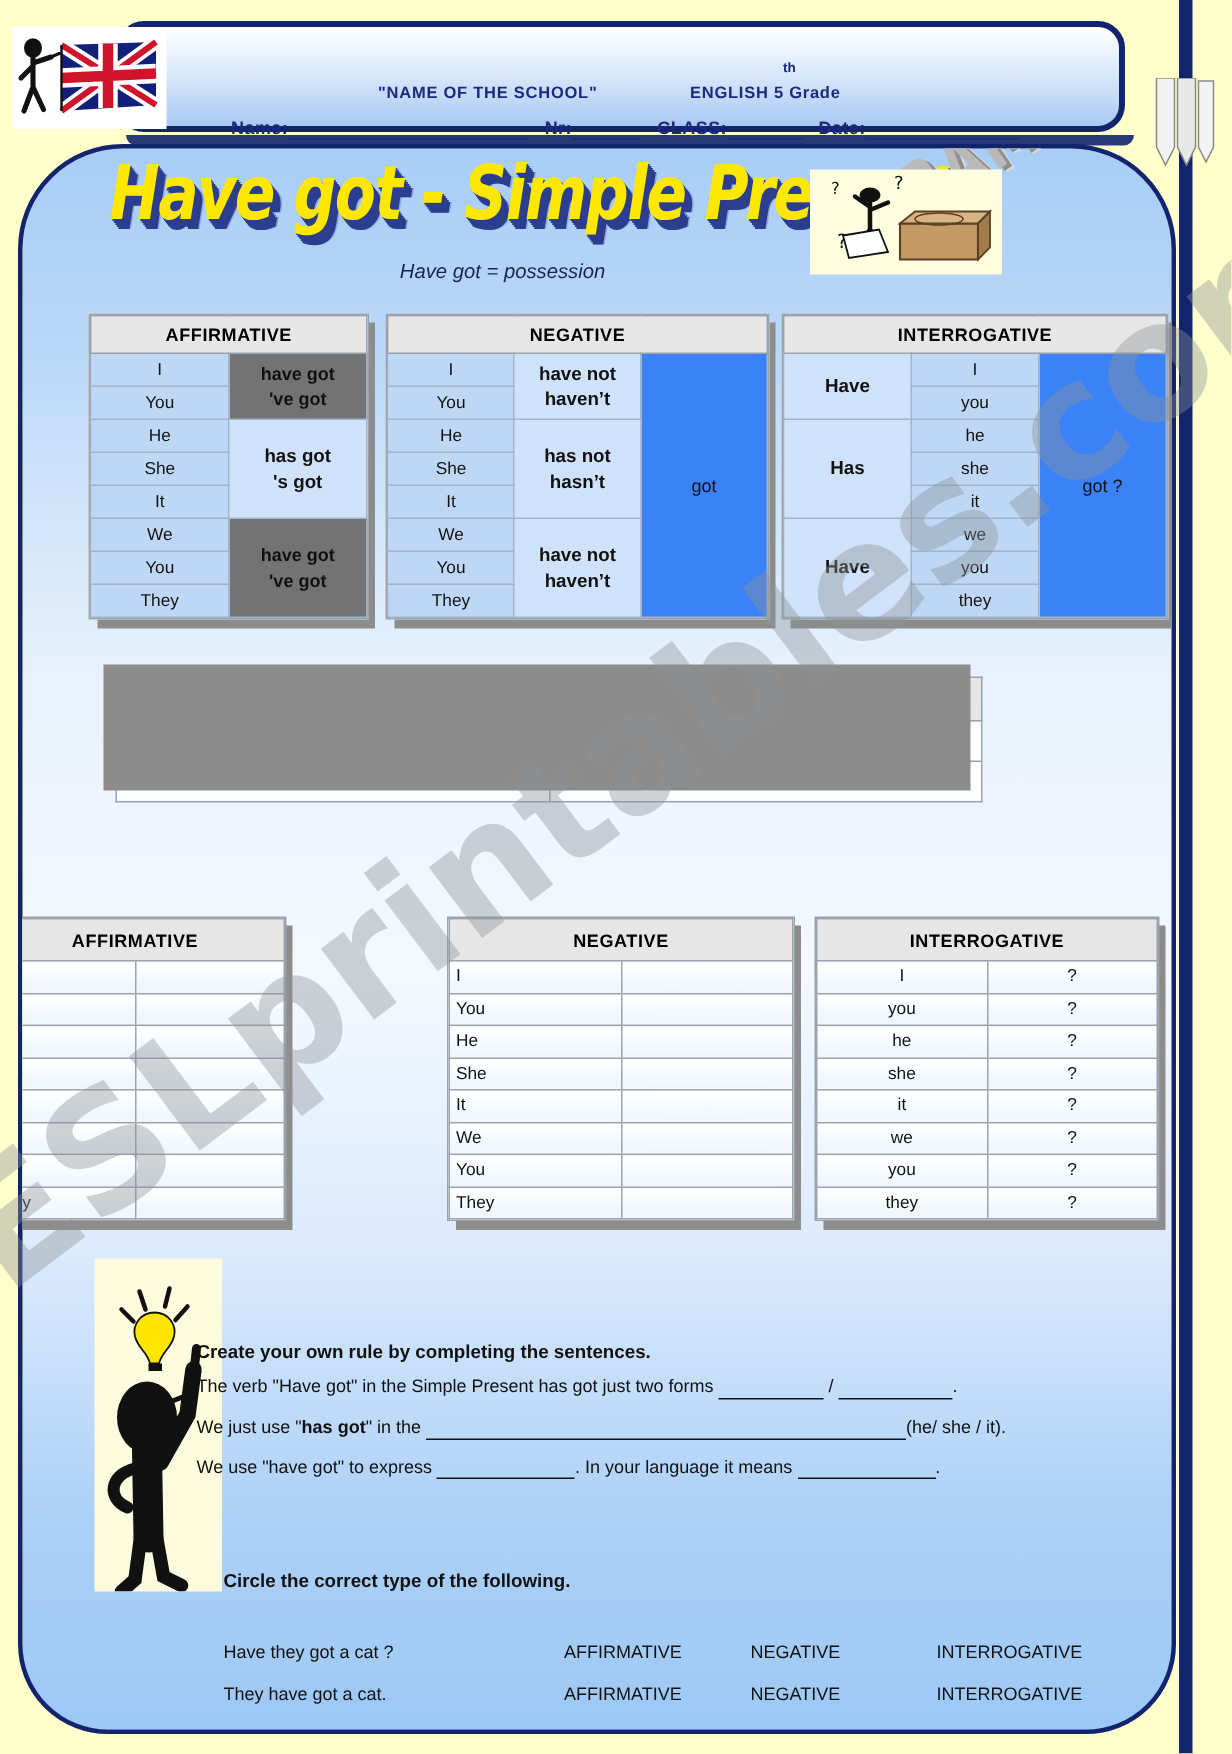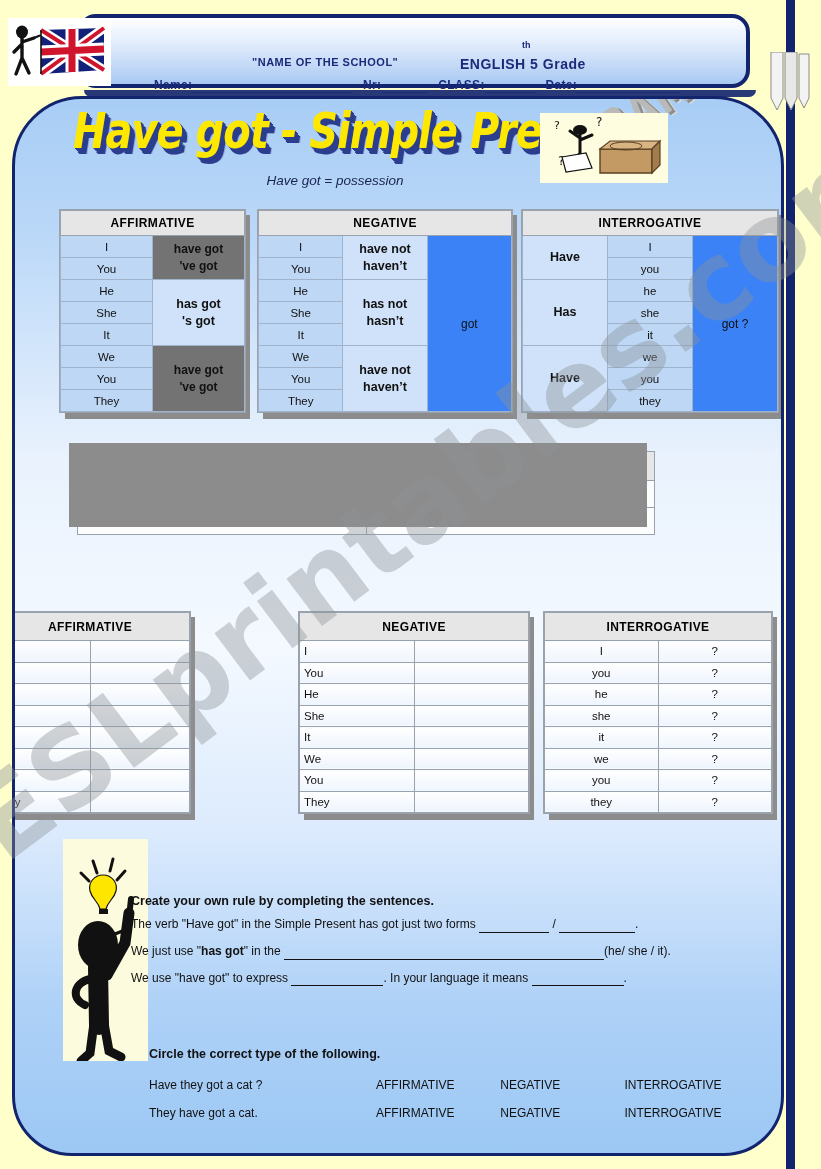--- a/index.html
+++ b/index.html
@@ -14,21 +14,21 @@
     position:absolute;left:78px;top:14px;width:672px;height:74px;
     border:4px solid #12246e;border-radius:18px;
     background:linear-gradient(to bottom,#ffffff 0%,#dce9fb 45%,#a9c9f2 100%);
     box-sizing:border-box;
   }
   #header-shadow{
     position:absolute;left:84px;top:90px;width:672px;height:7px;
     background:#12246e;border-radius:0 0 16px 16px;opacity:.9;
   }
   #school-name{position:absolute;left:170px;top:38px;font-size:11px;color:#1b2a7a;font-weight:bold;letter-spacing:.5px;}
-  #english-grade{position:absolute;left:378px;top:38px;font-size:14px;color:#1b2a7a;font-weight:bold;letter-spacing:.5px;}
+  #english-grade{position:absolute;left:378px;top:38px;font-size:11px;color:#1b2a7a;font-weight:bold;letter-spacing:.5px;}
   #grade-sup{position:absolute;left:440px;top:22px;font-size:9px;color:#1b2a7a;font-weight:bold;}
   #hdr-fields{
     position:absolute;left:72px;top:60px;width:590px;
     font-size:12px;color:#1b2a7a;font-weight:bold;letter-spacing:.3px;
   }
   #hdr-fields span.ul{border-bottom:1.4px solid #1b2a7a;display:inline-block;}
 
   
   #flag-clip{
     position:absolute;left:8px;top:18px;width:103px;height:68px;background:#ffffff;
@@ -148,21 +148,21 @@
     position:absolute;left:48px;top:740px;width:85px;height:222px;
     background:#fdfbdd;overflow:hidden;
   }
   #rule-block{position:absolute;left:116px;top:795px;width:620px;}
   #rule-title{font-size:12.5px;font-weight:bold;color:#111;margin-bottom:10px;}
   .rule-line{font-size:12px;color:#111;margin-bottom:12px;line-height:1.15;}
   .blank{display:inline-block;border-bottom:1.3px solid #111;vertical-align:baseline;}
 
   
   #circle-block{position:absolute;left:134px;top:948px;width:640px;}
-  #circle-title{font-size:12.5px;font-weight:bold;color:#111;margin-bottom:10px;}
+  #circle-title{font-size:12.5px;font-weight:bold;color:#111;margin-bottom:26px;}
   table.circ{border-collapse:collapse;width:600px;}
   table.circ td{font-size:12px;color:#111;padding:7px 0;vertical-align:top;}
   td.c-sent{width:230px;}
   td.c-opt{width:125px;}
 
   
   #watermark{
     position:absolute;left:0;top:0;width:821px;height:1169px;
     pointer-events:none;z-index:60;overflow:hidden;
   }

